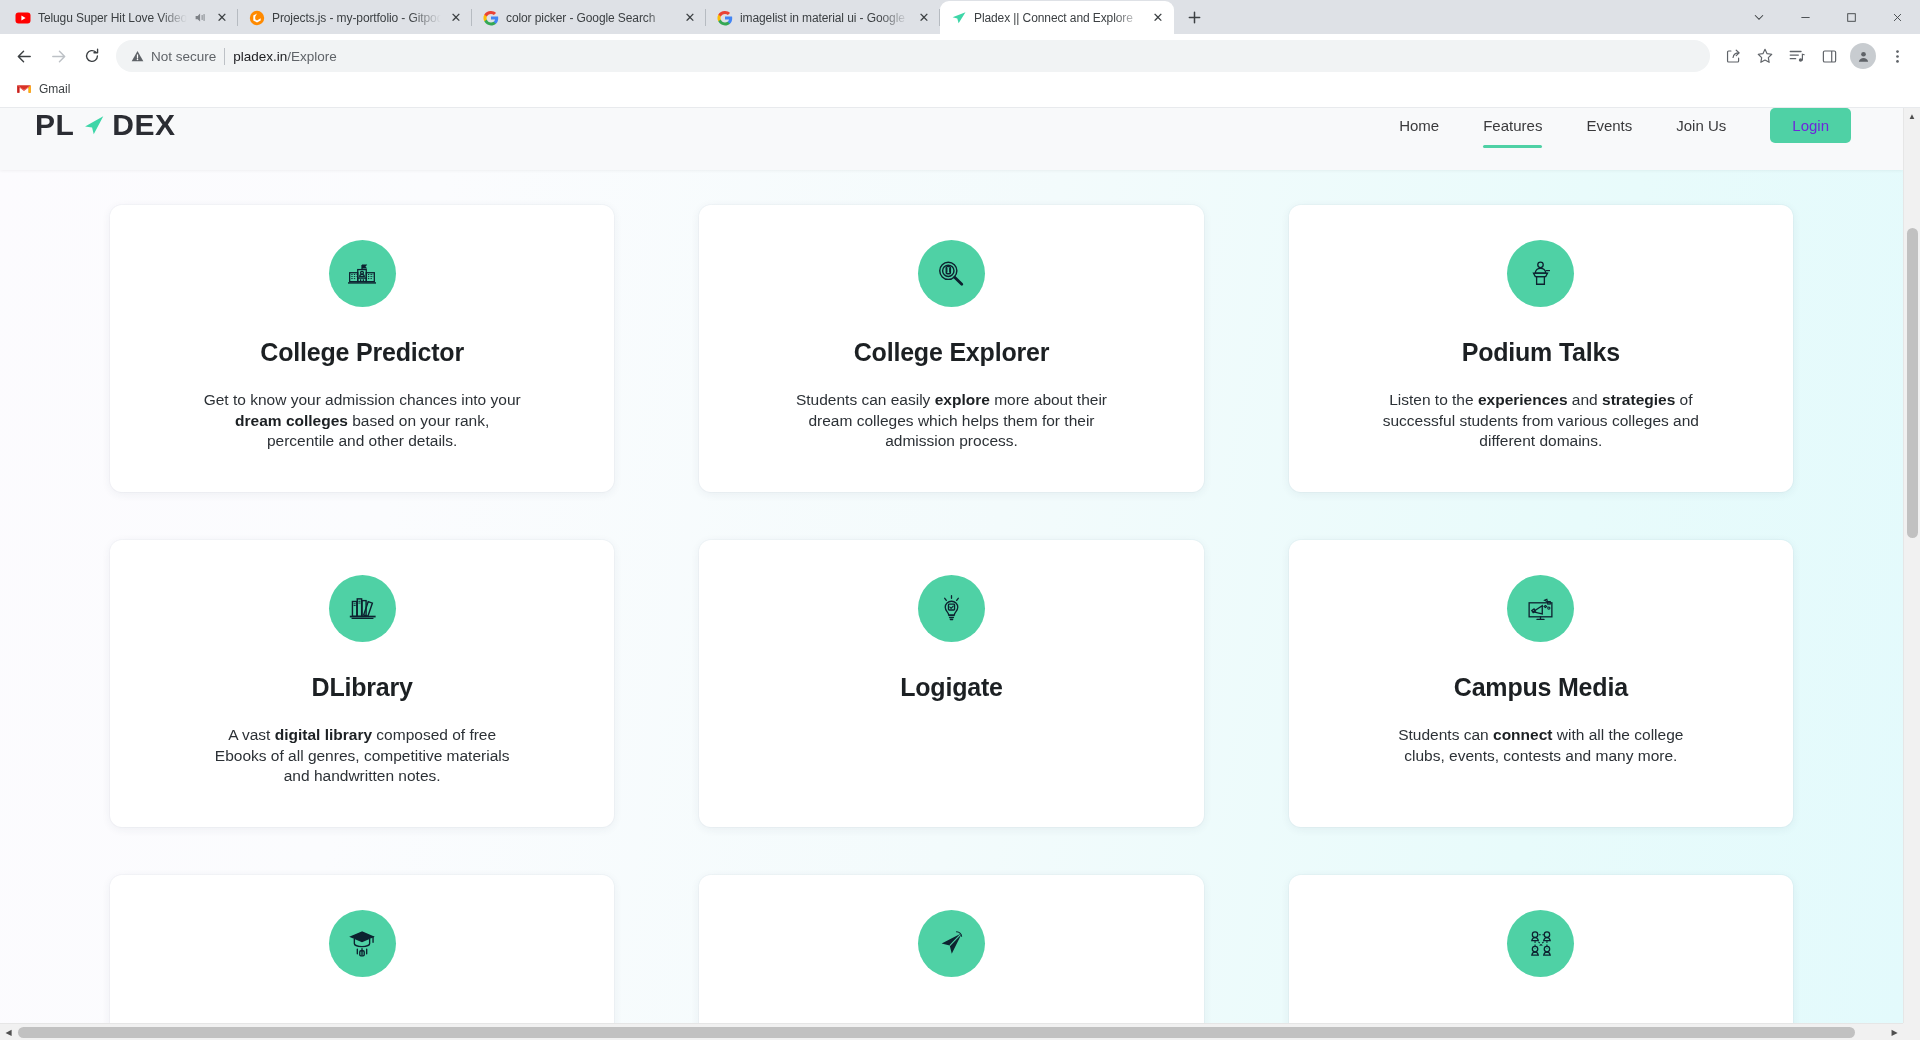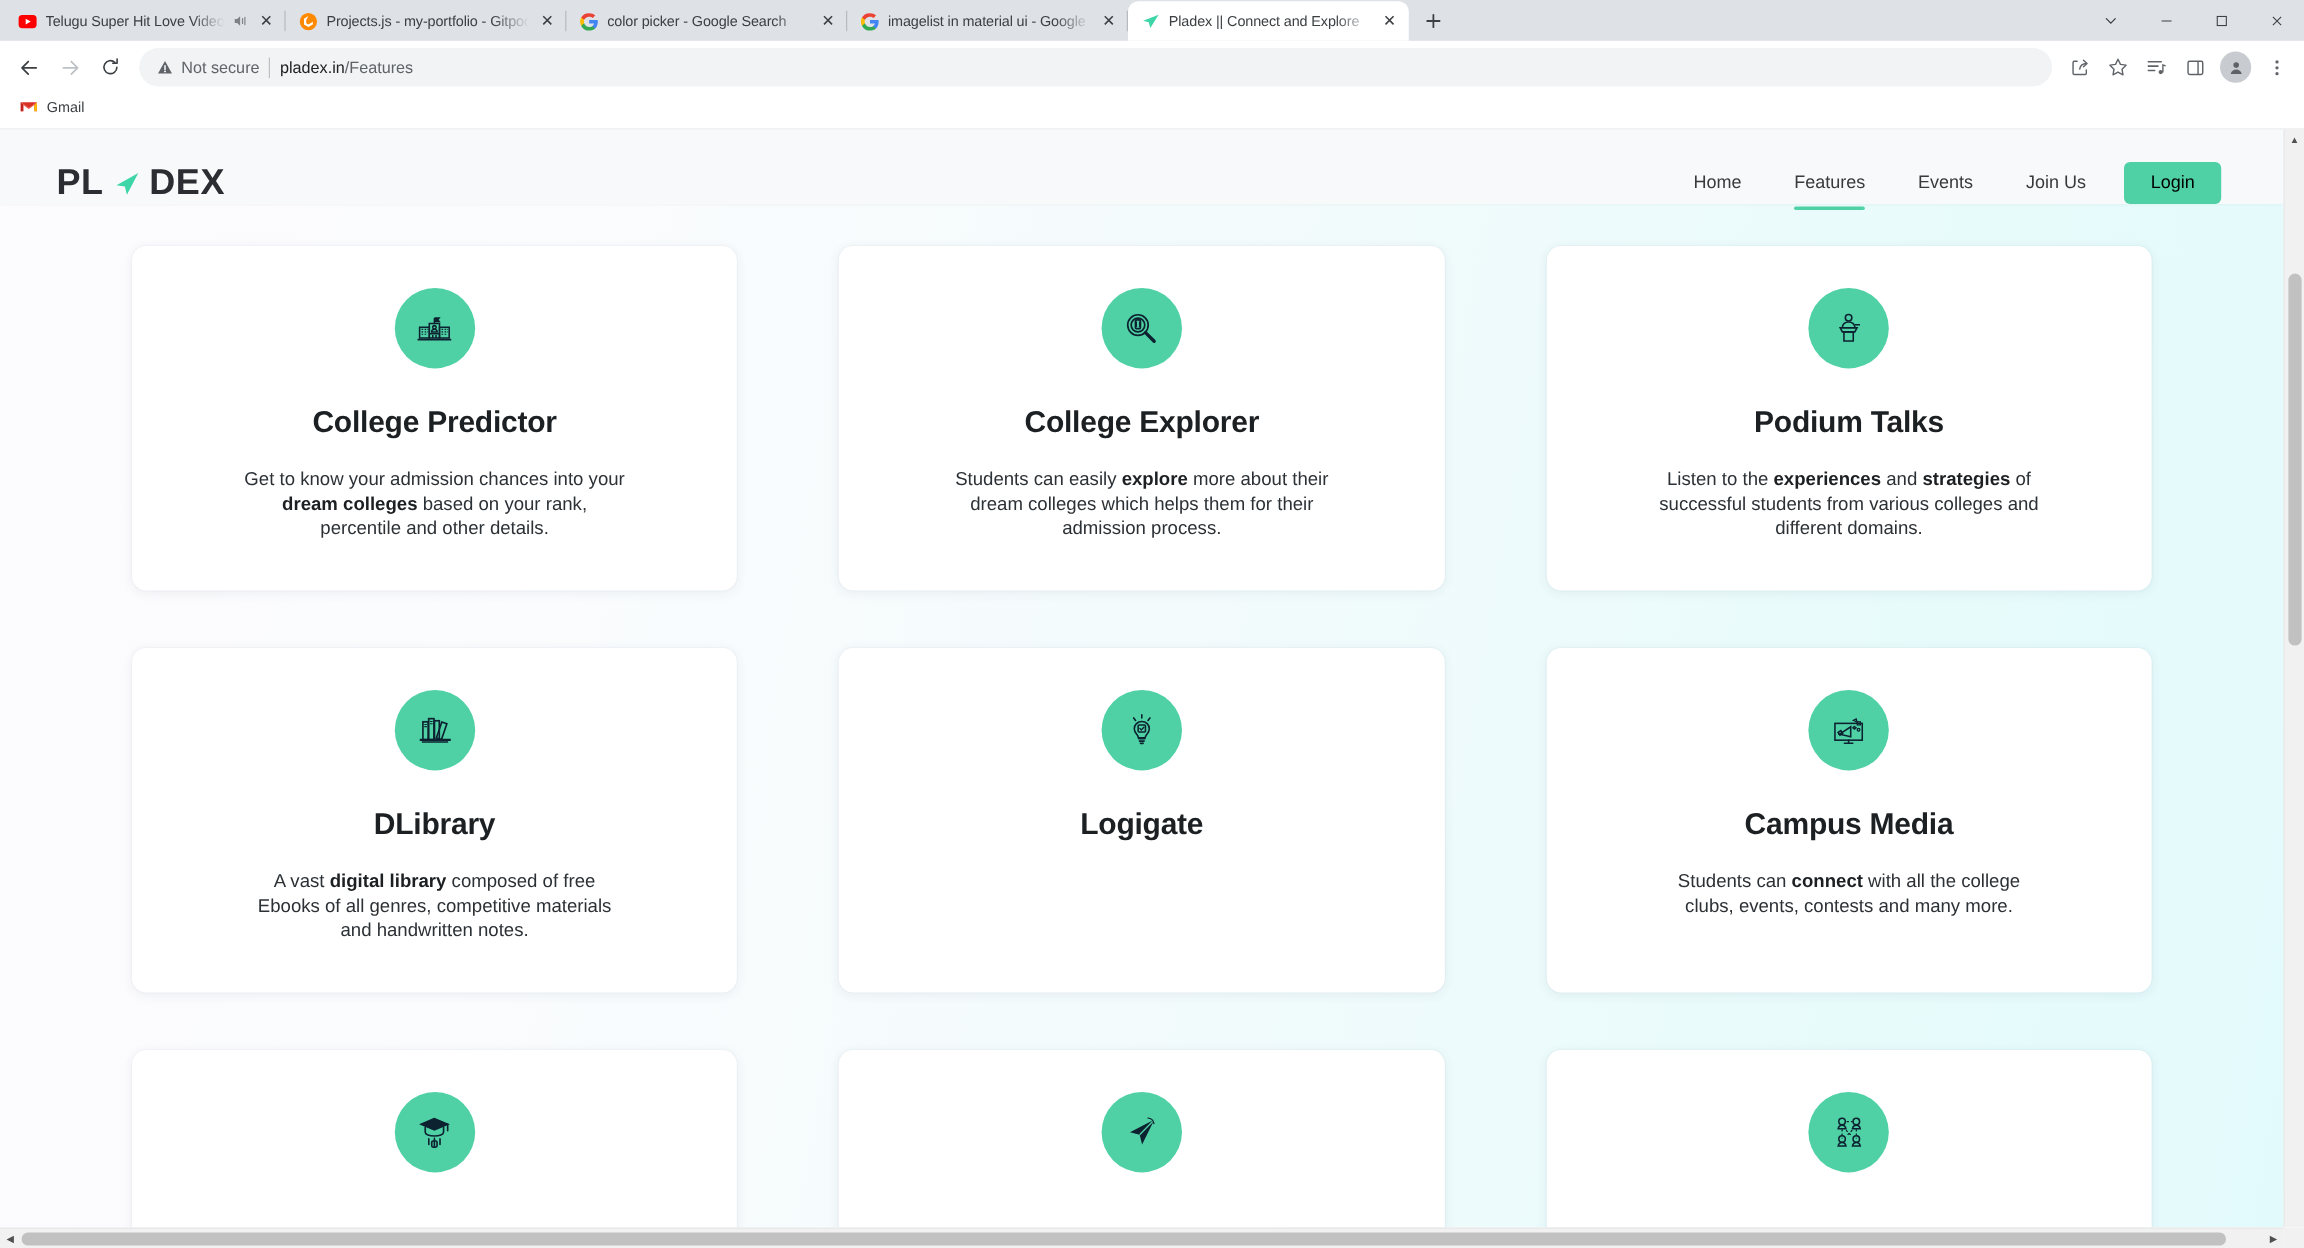--- a/index.html
+++ b/index.html
@@ -108,22 +108,22 @@
     display: flex;
   }
   .pagewrap {
     flex: 1 1 auto; position: relative; overflow: hidden;
     background: linear-gradient(100deg, #fcfbfe 0%, #fbfcfe 22%, #f3fbfc 52%, #e8fbfb 80%, #e3fafc 100%);
   }
 
   
   .sitenav {
     height: 62px; background: #f8f9fa;
-    display: flex; align-items: flex-end;
-    padding: 0 52px 0 47px;
+    display: flex; align-items: flex-start;
+    padding: 0 52px 0 35px;
     box-shadow: 0 1px 3px rgba(0,0,0,0.05);
     position: relative; z-index: 5;
   }
   .logo {
     display: flex; align-items: center; gap: 2px;
     font-size: 30px; font-weight: bold; color: #2b2d33;
     letter-spacing: 0.5px;
   }
   .logo .plane { display:flex; align-items:center; margin: 0 3px; }
   .navlinks {
@@ -131,21 +131,21 @@
   }
   .navlink {
     font-size: 15px; color: #3a3a3c; padding: 8px 22px;
     position: relative;
   }
   .navlink.active::after {
     content:""; position:absolute; left: 22px; right: 22px; bottom: -6px;
     height: 3px; background: #4fd1a5; border-radius: 2px;
   }
   .loginbtn {
-    margin-left: 10px; background: #4fd1a5; color: #000000;
+    margin-left: 22px; background: #4fd1a5; color: #6d28d9;
     font-size: 15px; padding: 9px 22px; border-radius: 5px;
     border: none; font-family: "Liberation Sans", sans-serif;
   }
 
   
   .grid {
     padding: 35px 110px 0 110px;
     display: grid; grid-template-columns: repeat(3, 1fr);
     column-gap: 85px; row-gap: 48px;
   }
@@ -318,21 +318,21 @@
     <div class="omnibox">
       <span class="notsecure">
         <svg viewBox="0 0 16 16" width="15" height="15">
             <path d="M8 2l6.2 11H1.8z" fill="#5f6368"></path>
             <path d="M8 6.2v3.3" stroke="#fff" stroke-width="1.3" stroke-linecap="round"></path>
             <circle cx="8" cy="11.2" r=".85" fill="#fff"></circle>
           </svg>
         <span>Not secure</span>
       </span>
       <span class="divider"></span>
-      <span class="url"><span class="host">pladex.in</span><span class="path">/Features</span></span>
+      <span class="url"><span class="host">pladex.in</span><span class="path">/Explore</span></span>
     </div>
 
     <div class="tbicon">
       <svg viewBox="0 0 20 20" width="17" height="17">
           <path d="M7 3.5H4.2A1.2 1.2 0 0 0 3 4.7v10.6a1.2 1.2 0 0 0 1.2 1.2h10.6a1.2 1.2 0 0 0 1.2-1.2V12" stroke="#5f6368" stroke-width="1.4" fill="none" stroke-linecap="round"></path>
           <path d="M9.5 11.2c.6-3.6 3-5.4 6.8-5.4M13.2 2.6l3.5 3.2-3.5 3.2" stroke="#5f6368" stroke-width="1.4" fill="none" stroke-linecap="round" stroke-linejoin="round"></path>
         </svg>
     </div>
     <div class="tbicon">
       <svg viewBox="0 0 20 20" width="18" height="18">

